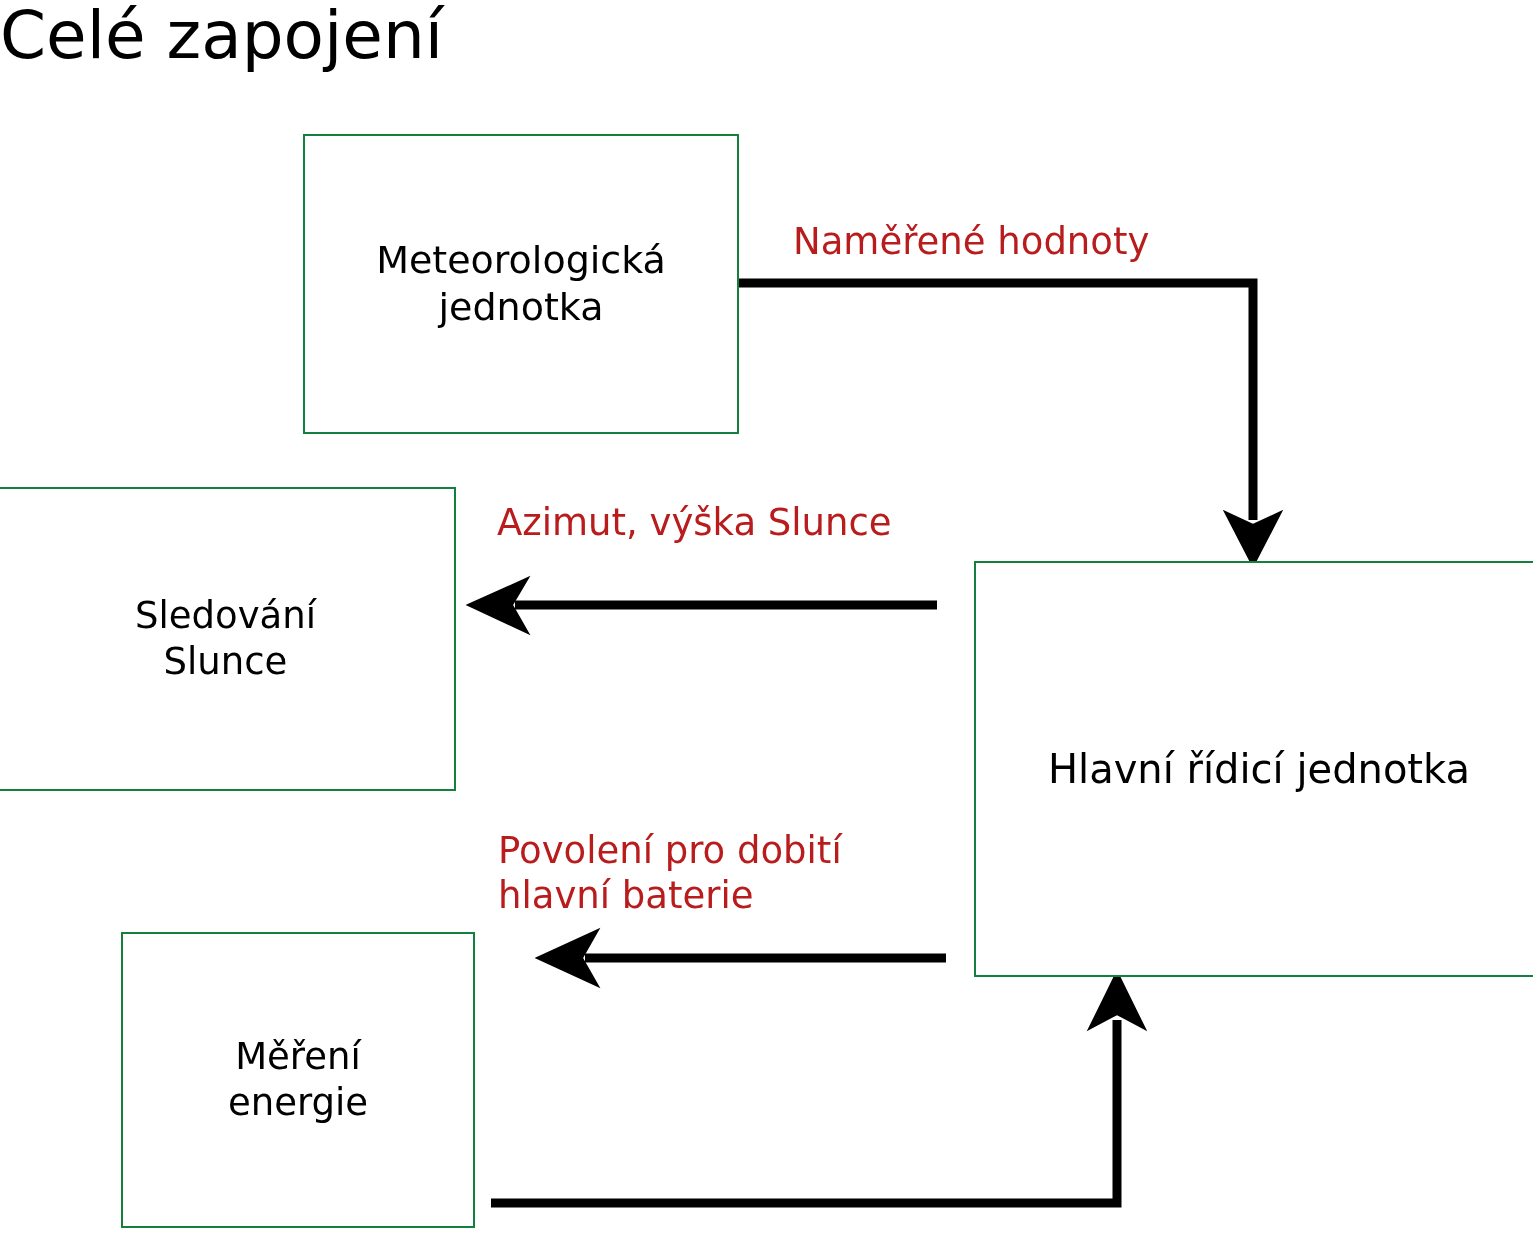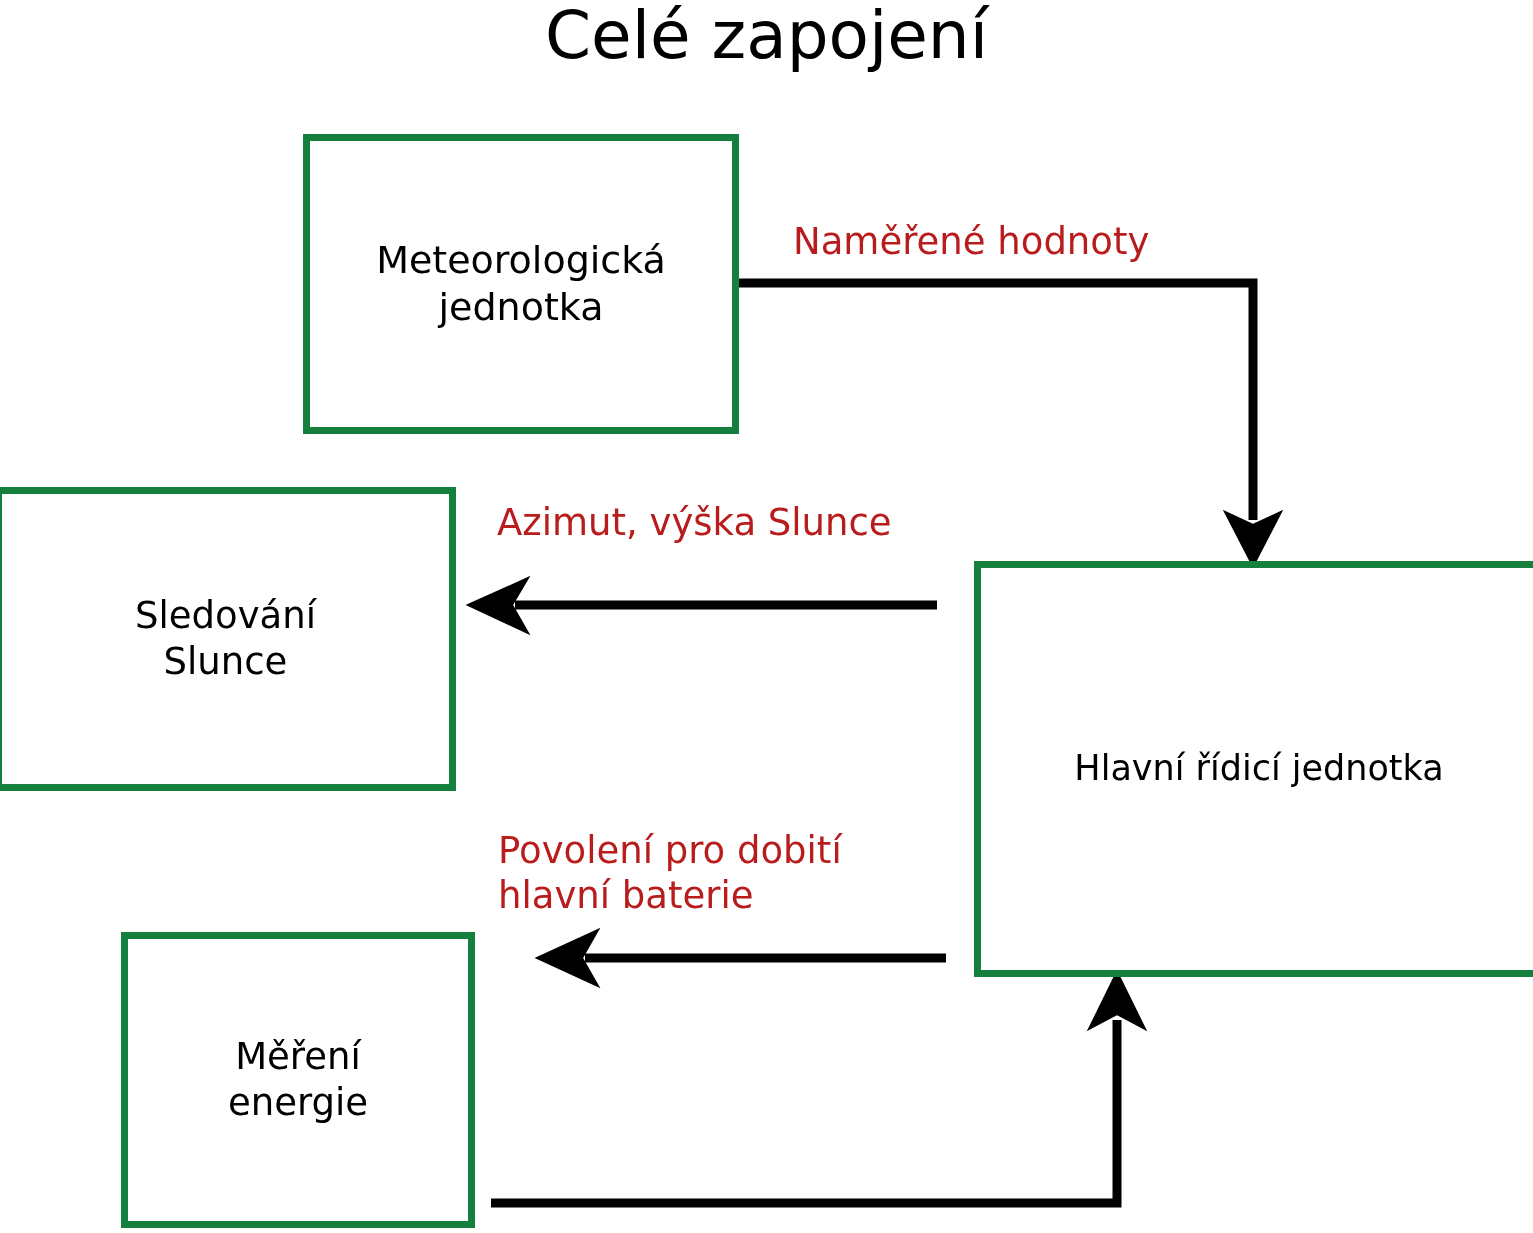--- a/index.html
+++ b/index.html
@@ -23,31 +23,30 @@
     left: 0;
     top: 0;
     width: 1533px;
     height: 1233px;
   }
   .title {
     position: absolute;
     left: 0;
     top: 2px;
     width: 1533px;
-    text-align: center;
     font-size: 66px;
     line-height: 1.02;
     letter-spacing: 0px;
     white-space: nowrap;
     font-weight: 400;
   }
   .node {
     position: absolute;
     box-sizing: border-box;
-    border: 7px solid #15803d;
+    border: 2px solid #15803d;
     background: #ffffff;
     display: flex;
     align-items: center;
     justify-content: center;
     text-align: center;
   }
   .node-label {
     font-size: 38px;
     line-height: 1.25;
     padding: 0 8px;
@@ -57,21 +56,21 @@
     left: 303px; top: 134px; width: 436px; height: 300px;
   }
   #node-meteo .node-label { font-size: 38px; }
   #node-sun {
     left: -5px; top: 487px; width: 461px; height: 304px;
   }
   #node-sun .node-label { font-size: 37px; }
   #node-main {
     left: 974px; top: 561px; width: 570px; height: 416px;
   }
-  #node-main .node-label { font-size: 35px; }
+  #node-main .node-label { font-size: 40px; }
   #node-energy {
     left: 121px; top: 932px; width: 354px; height: 296px;
   }
   #node-energy .node-label { font-size: 37px; }
 
   .edge-label {
     position: absolute;
     font-size: 37px;
     line-height: 1.22;
     white-space: pre-line;

